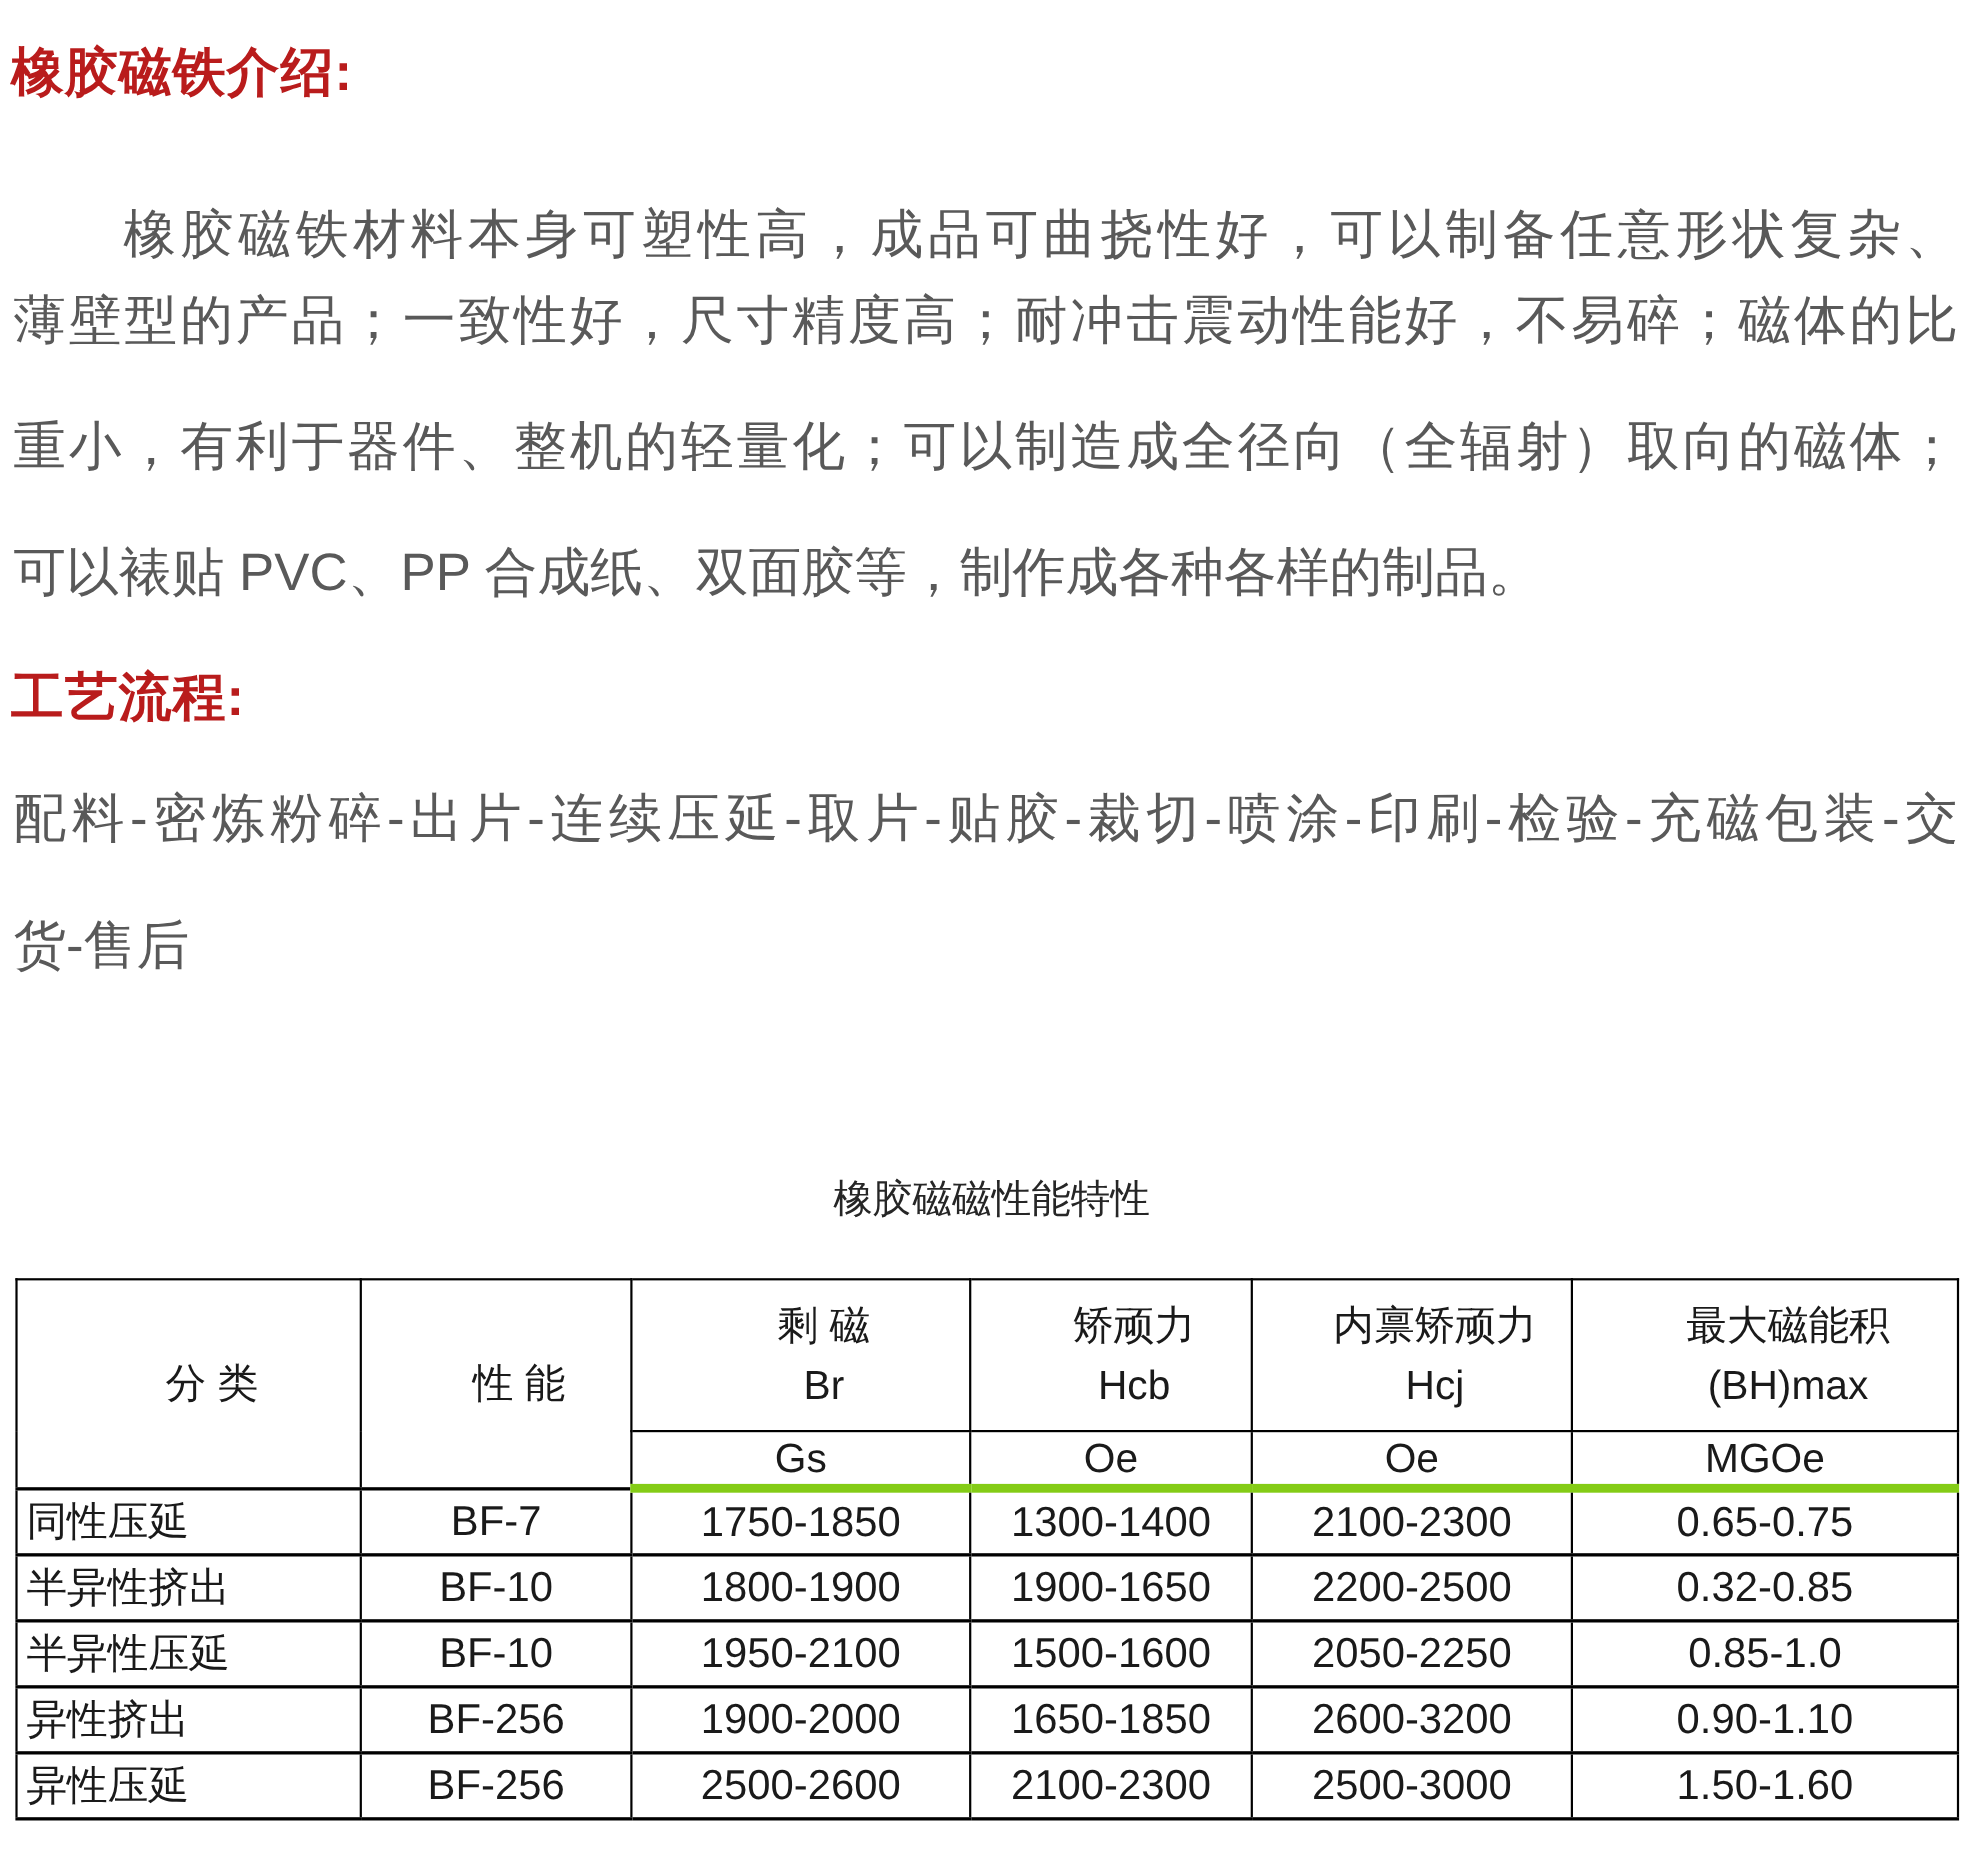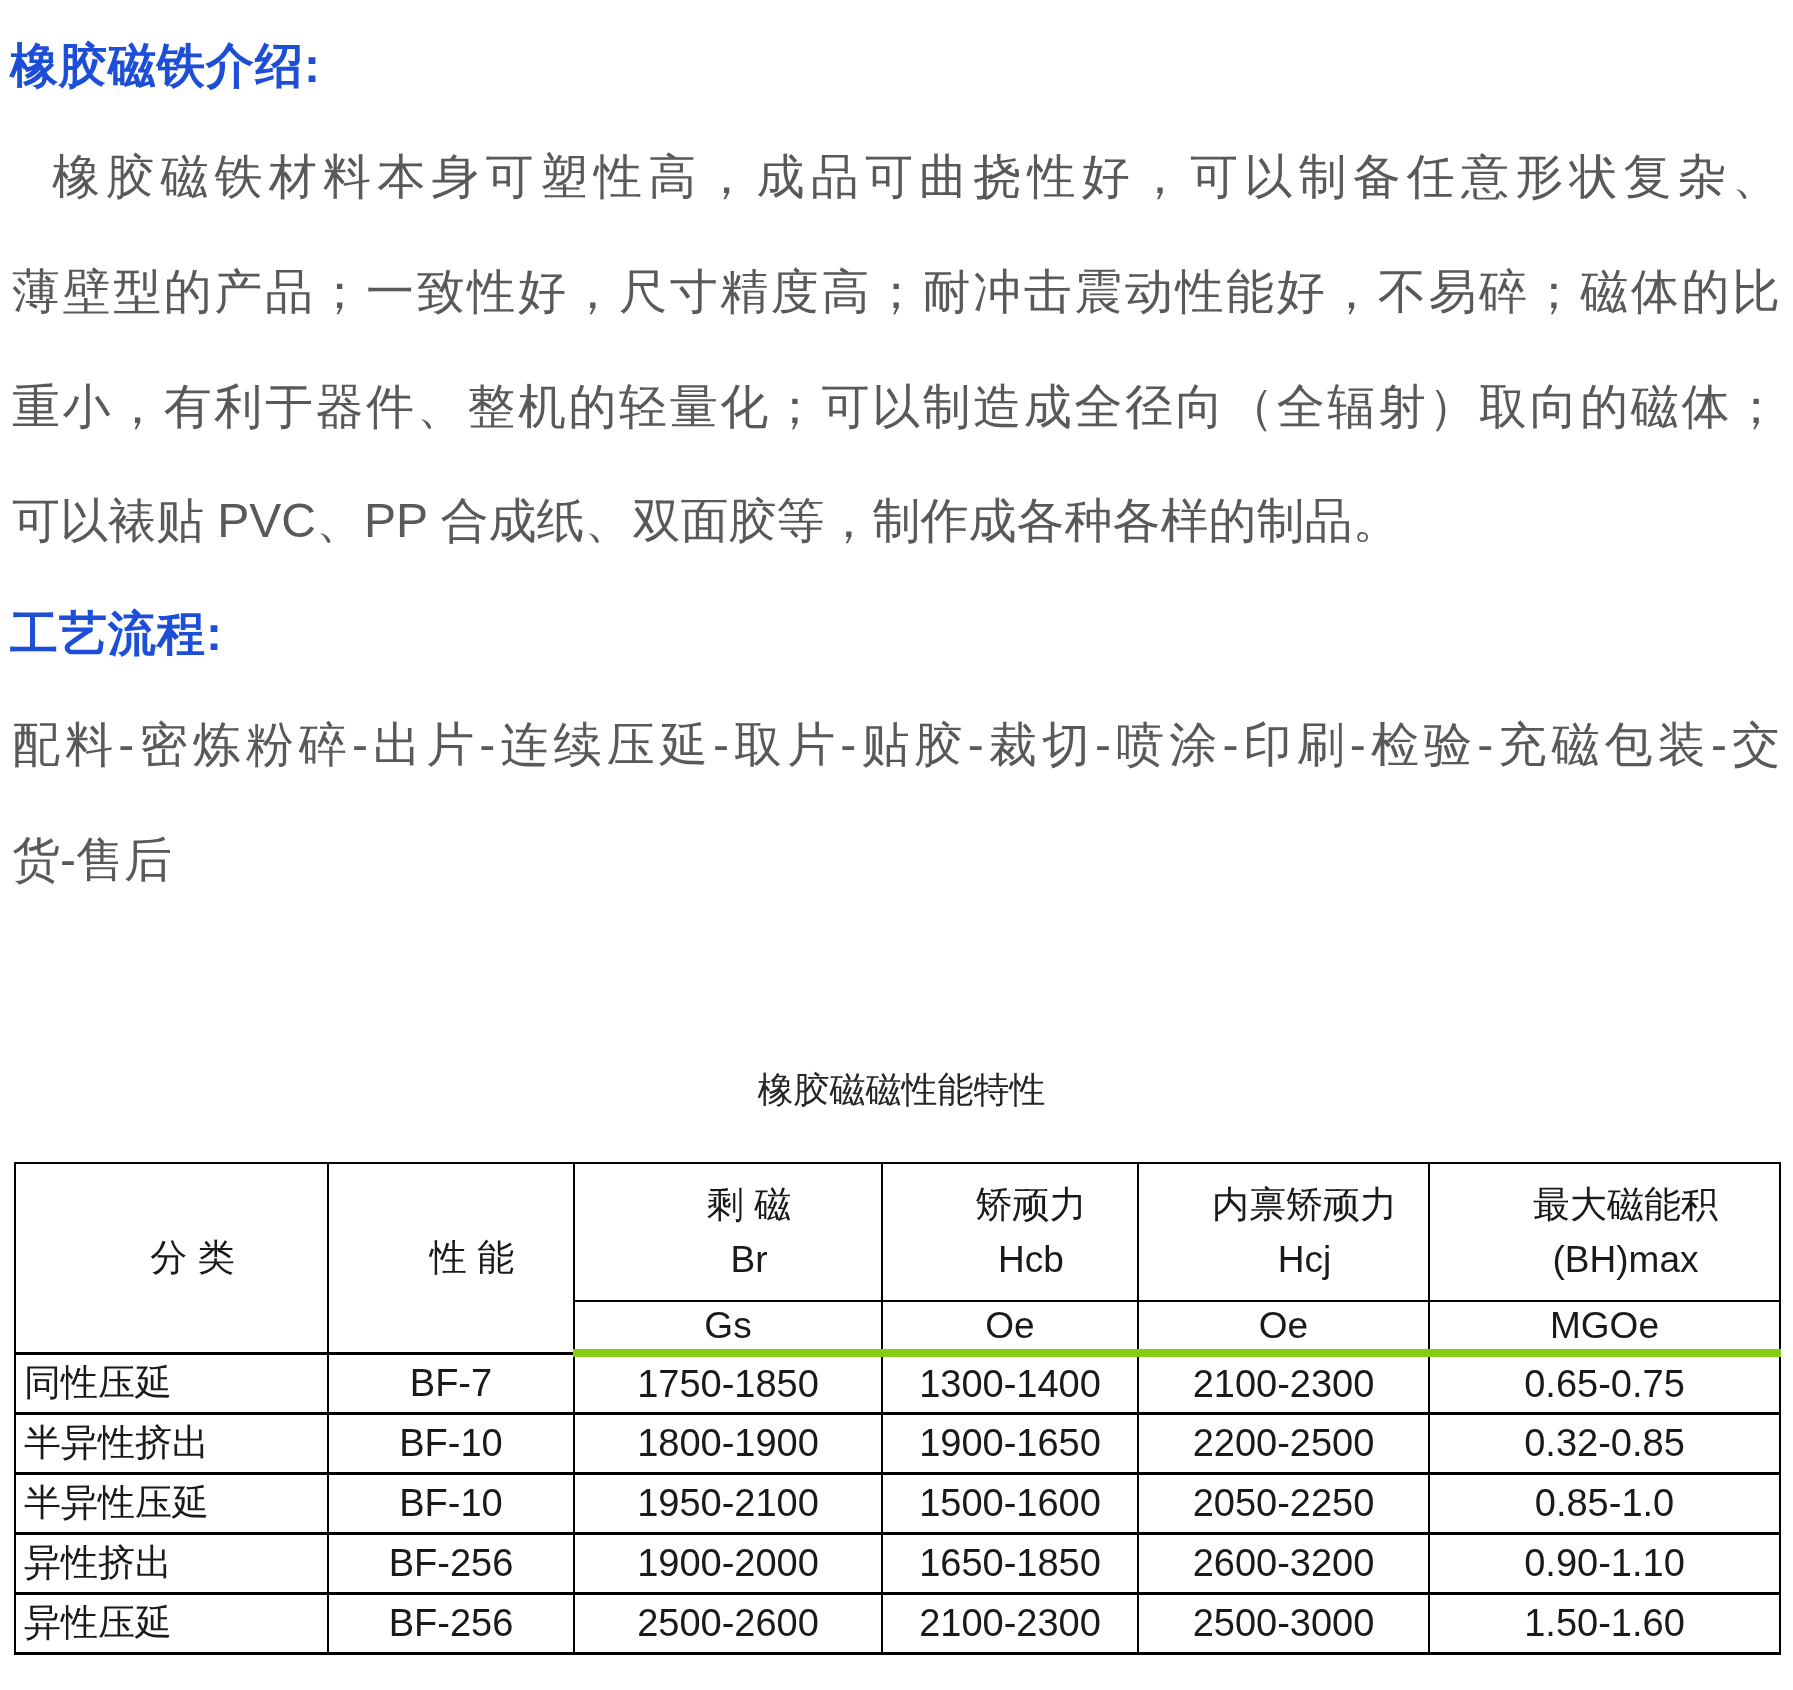--- a/index.html
+++ b/index.html
@@ -10,40 +10,40 @@
     background: #ffffff;
     font-family: "Liberation Sans", "DejaVu Sans", sans-serif;
     overflow: hidden;
   }
   .heading {
     position: absolute;
     left: 10px;
     margin: 0;
     font-size: 48px;
     font-weight: bold;
-    color: #1d4ed8;
+    color: #b91c1c;
     letter-spacing: 1px;
   }
   .bodyline {
     position: absolute;
     left: 0;
     right: 0;
     padding-left: 12px;
     padding-right: 13px;
     margin: 0;
     font-size: 48px;
     line-height: 1.3;
     color: #595959;
     white-space: normal;
   }
   .just {
     text-align: justify;
     text-align-last: justify;
   }
-  .indent { padding-left: 52px; }
+  .indent { padding-left: 112px; margin-top: 37px; }
   .table-title {
     position: absolute;
     left: 5px;
     width: 100%;
     margin: 0;
     text-align: center;
     font-size: 36px;
     color: #262626;
   }
   table.spec {

